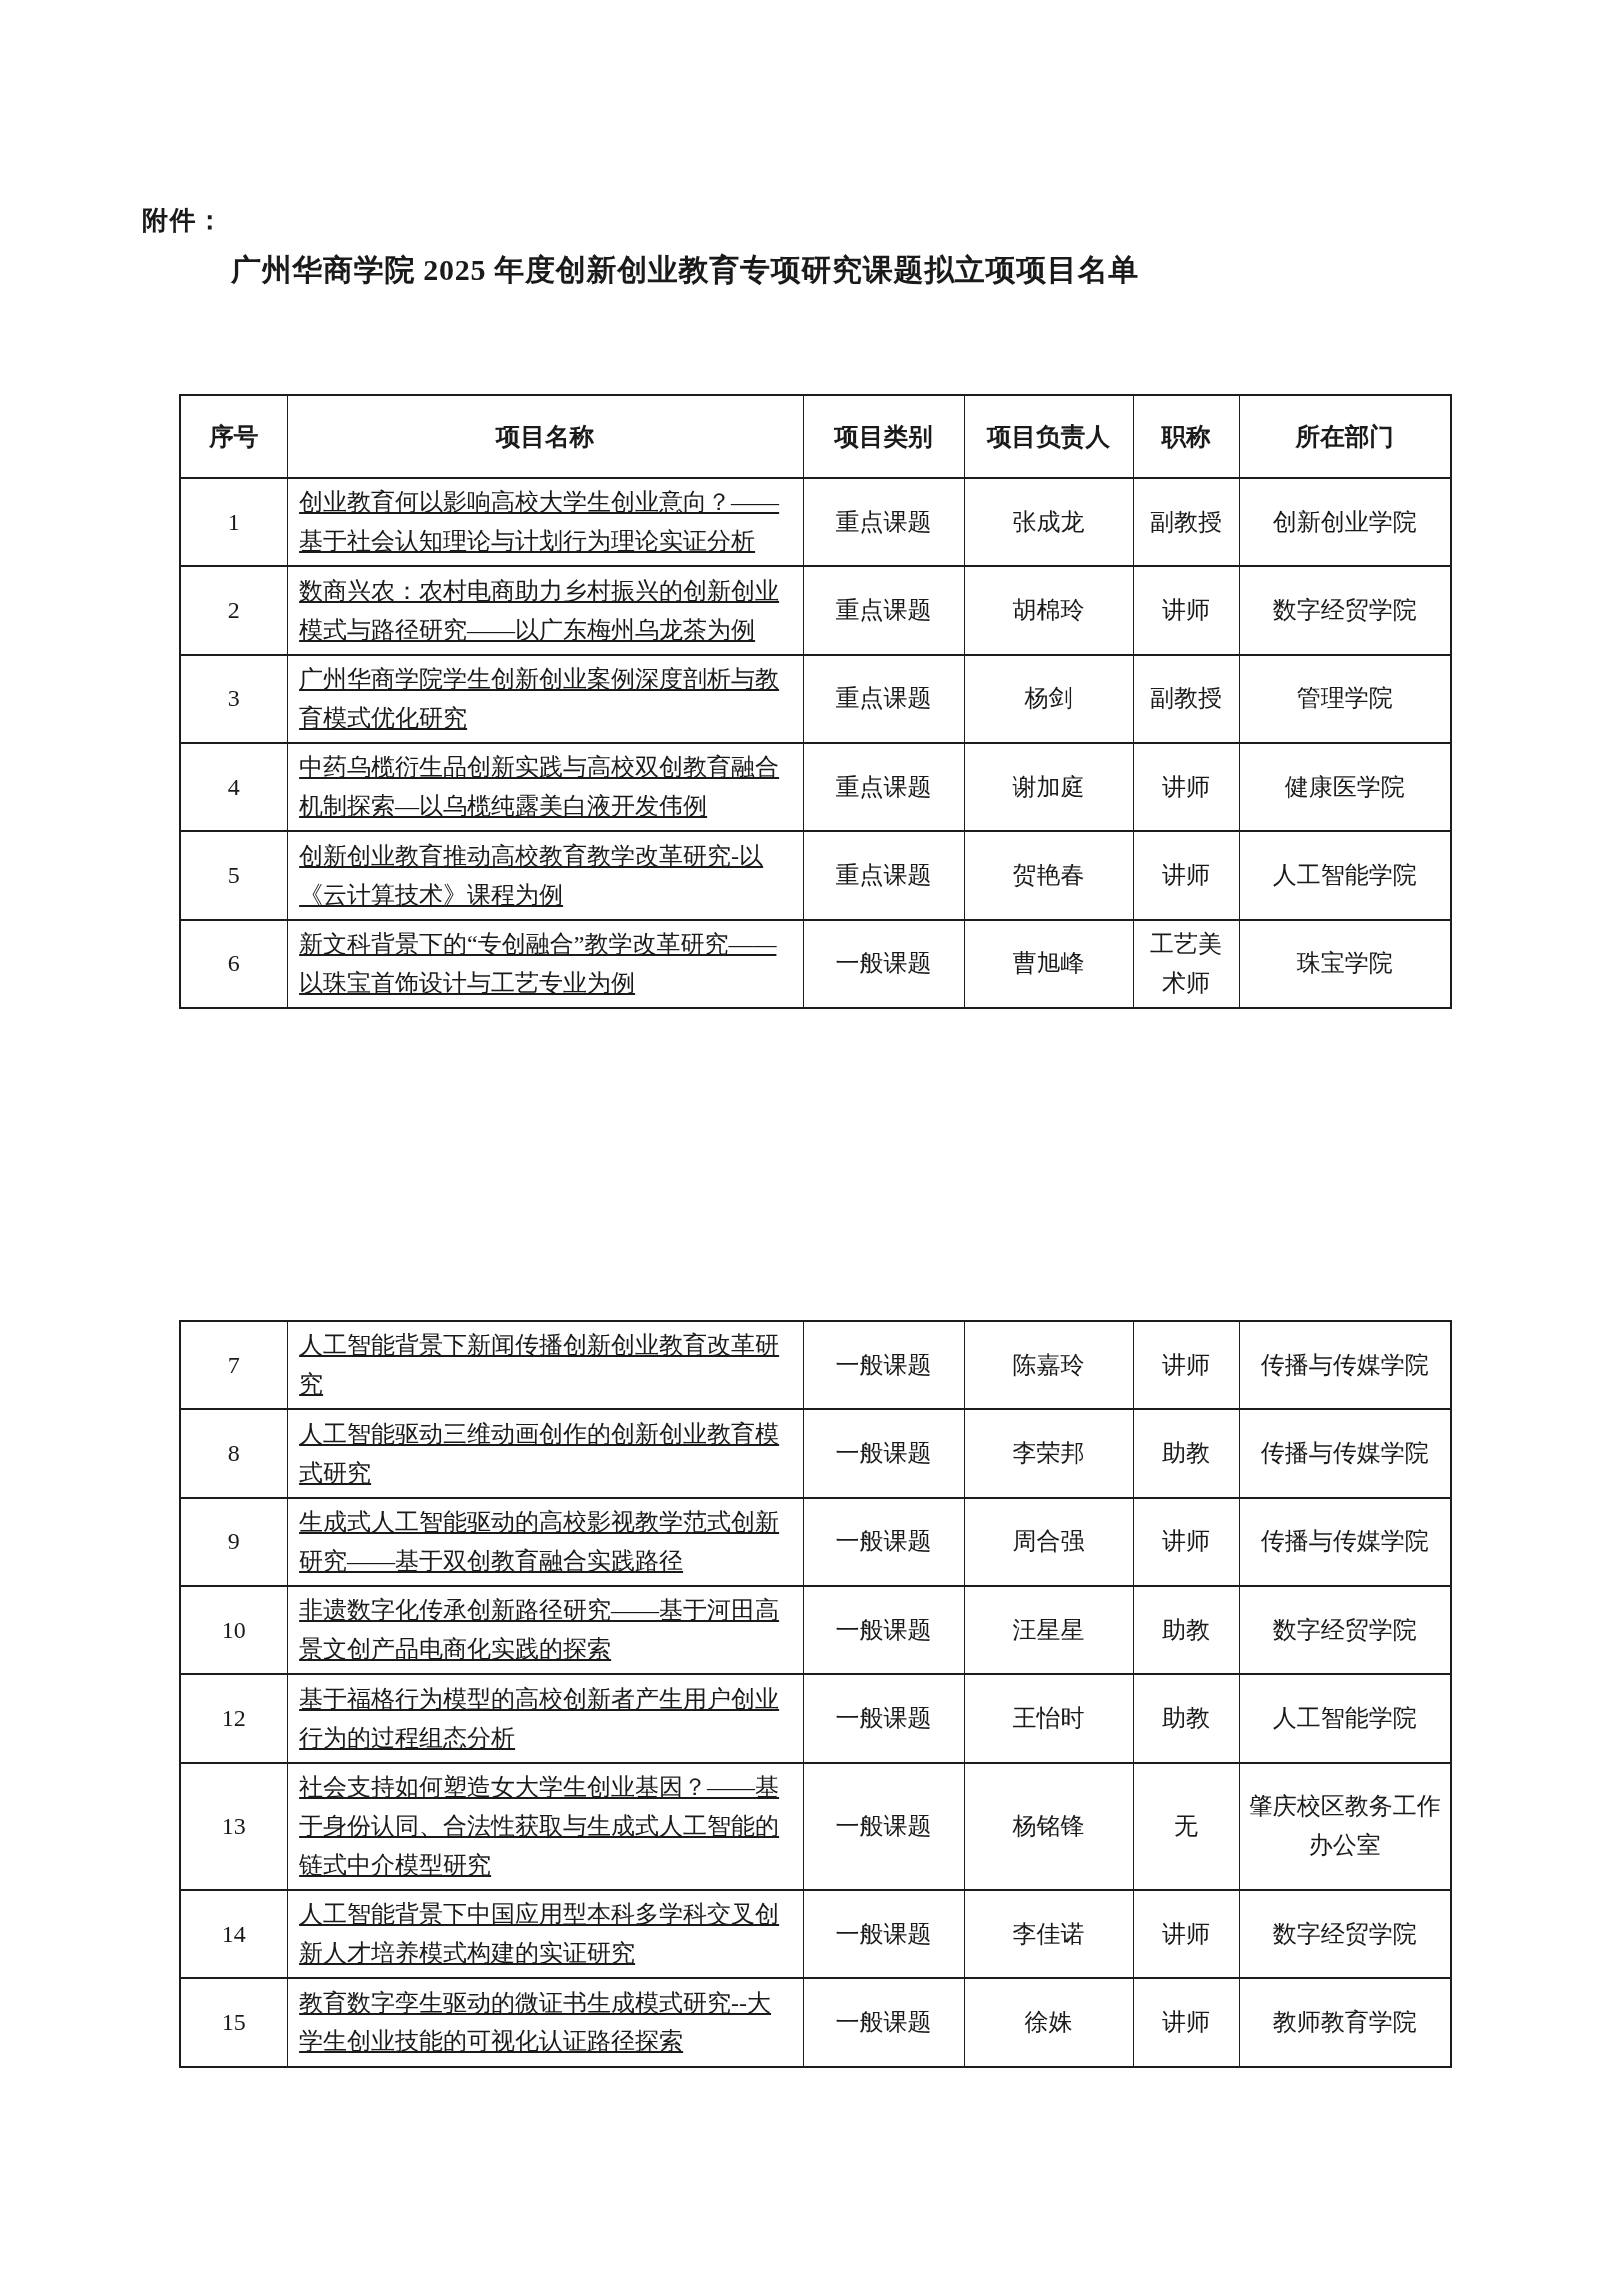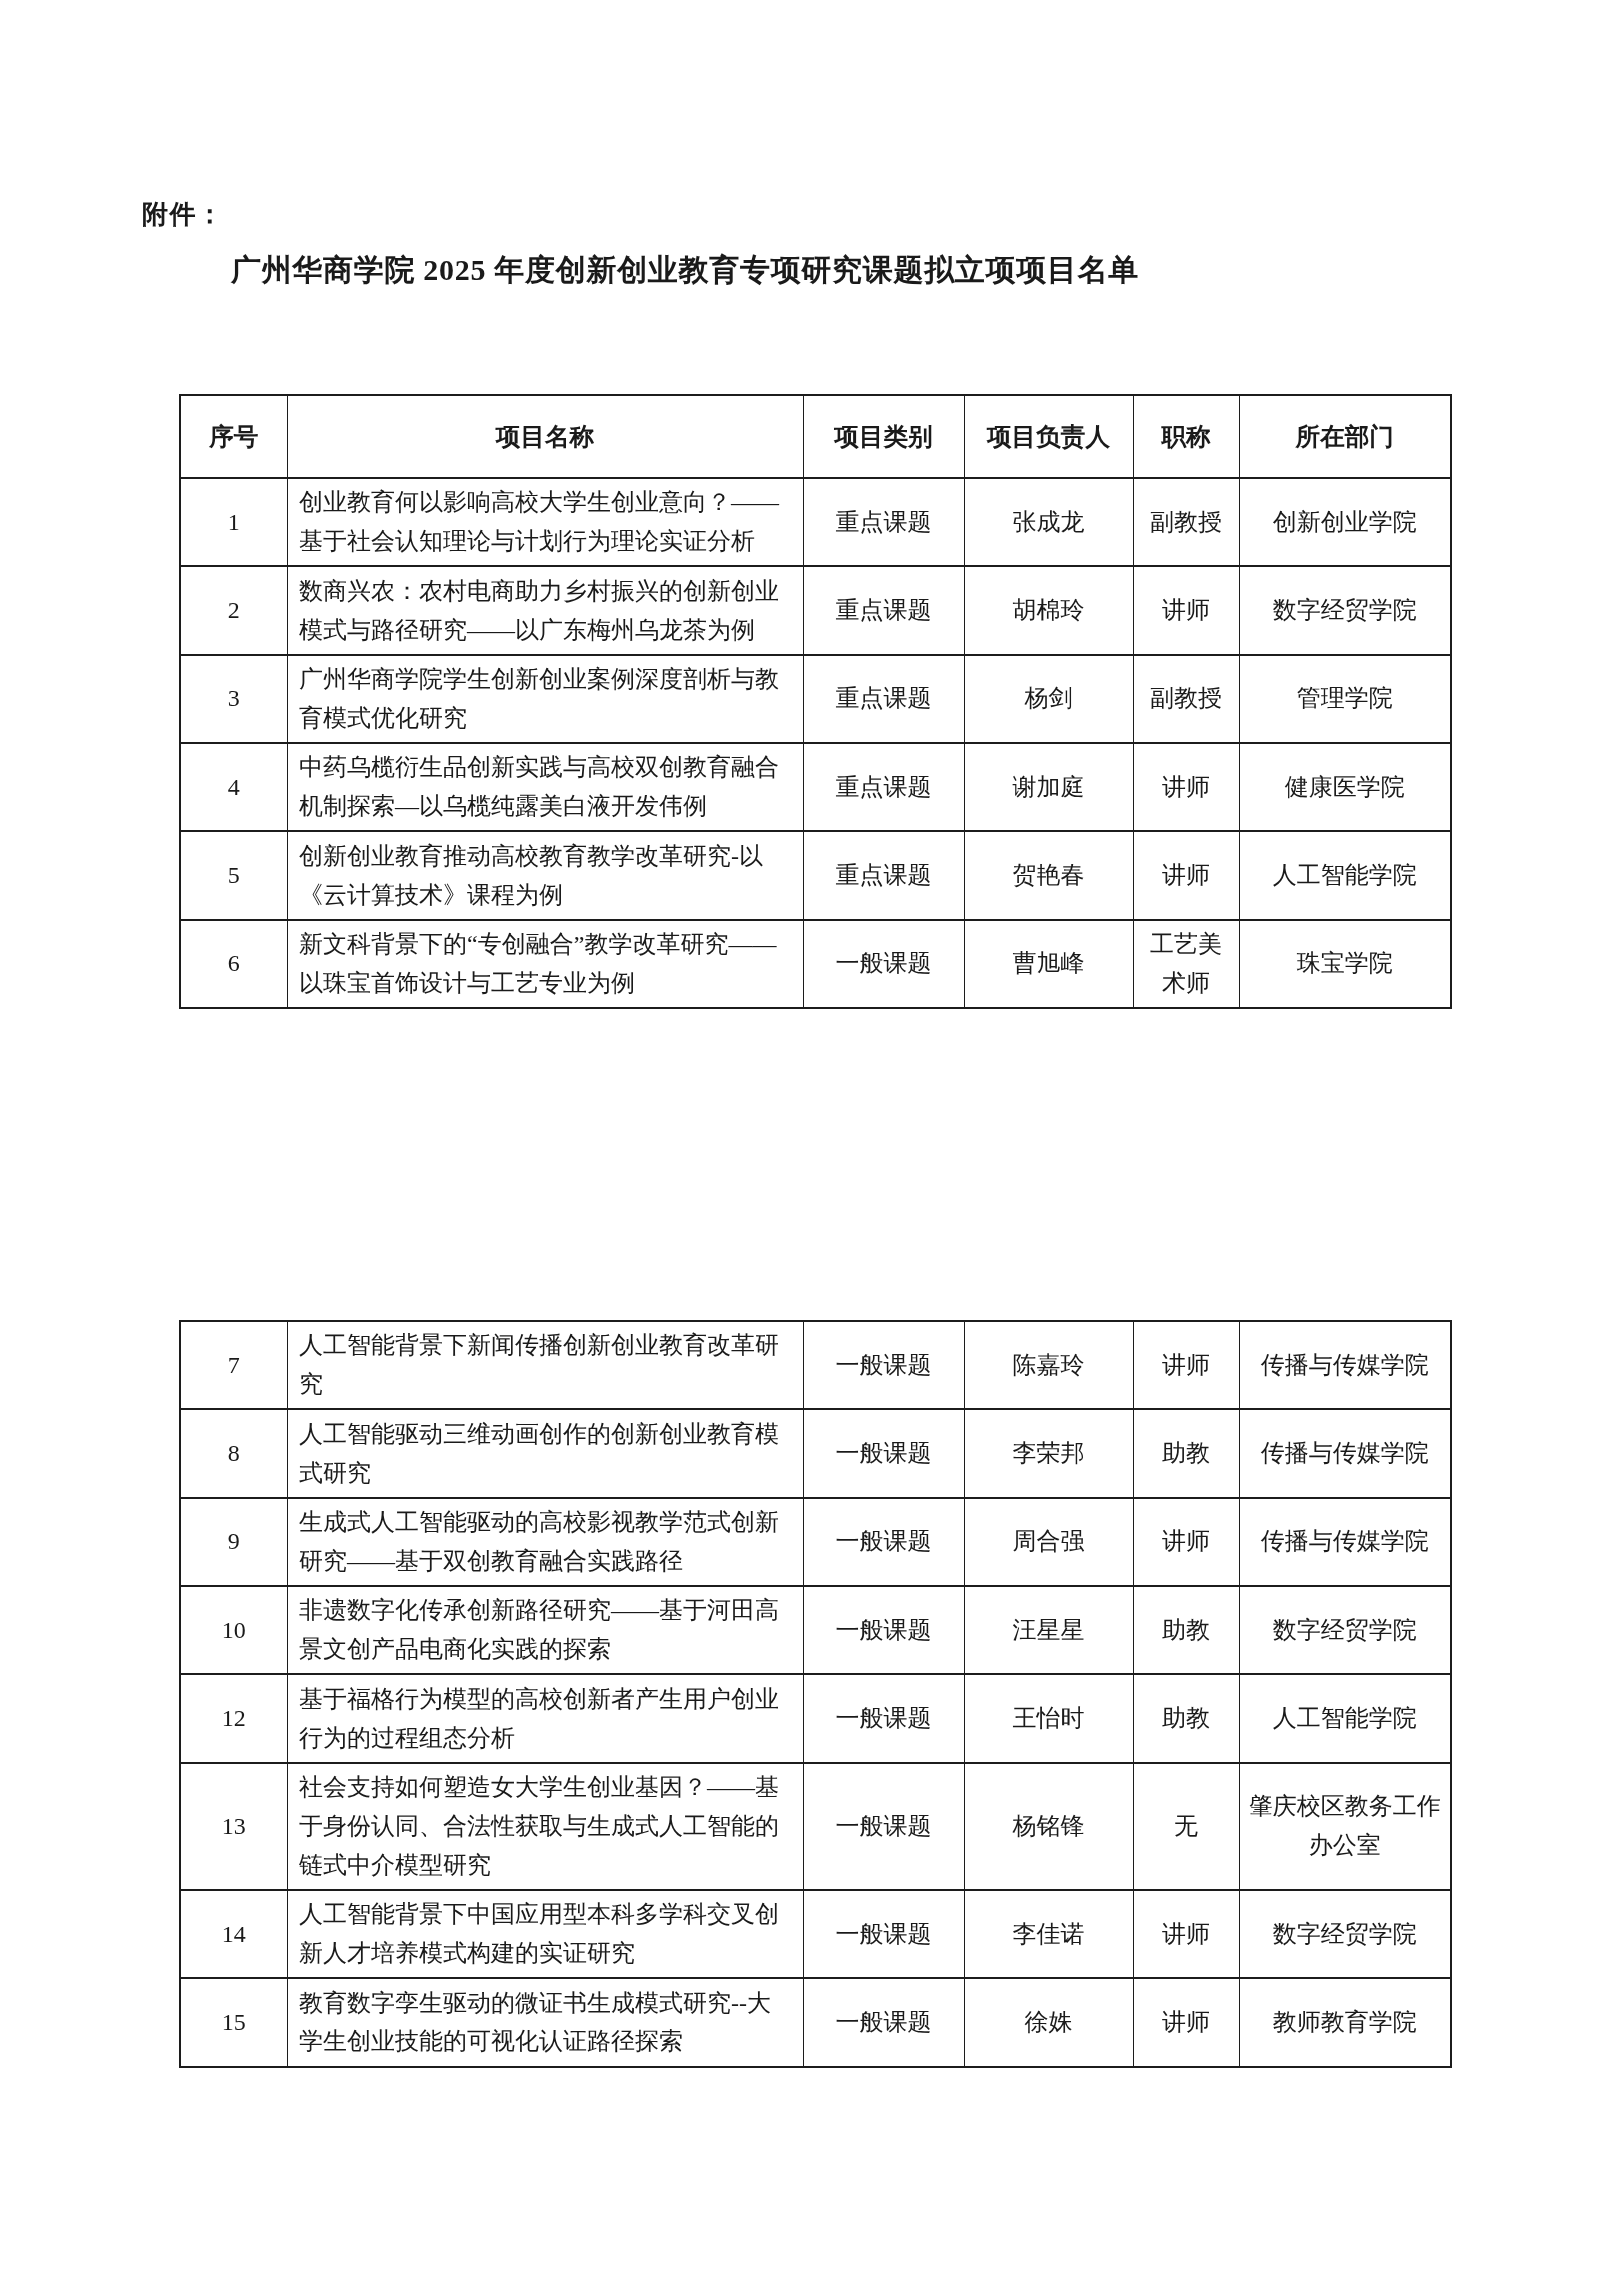--- a/index.html
+++ b/index.html
@@ -10,21 +10,21 @@
   body {
     width: 1623px;
     height: 2295px;
     position: relative;
     font-family: "Liberation Serif", "DejaVu Serif", serif;
     color: #1a1a1a;
   }
   .attachment-label {
     position: absolute;
     left: 142px;
-    top: 197px;
+    top: 203px;
     font-size: 26px;
     font-weight: bold;
     letter-spacing: 1.4px;
   }
   .doc-title {
     position: absolute;
     left: 0;
     top: 250px;
     width: 1338px;
     text-align: center;
@@ -56,20 +56,21 @@
     line-height: 1.62;
     overflow: hidden;
   }
   .projects-table { border: 2.2px solid #1c1c1c; }
   .projects-table thead tr { height: 83px; }
   .projects-table tbody tr { height: 85px; }
   .projects-table th { font-weight: bold; font-size: 24.6px; }
   td.cell-name {
     text-align: left;
     padding: 4.3px 11.6px;
+    text-decoration: underline;
   }
   td.cell-job-title { padding: 4.3px 13px; }
   col.col-no        { width: 107px; }
   col.col-name      { width: 516px; }
   col.col-category  { width: 161px; }
   col.col-leader    { width: 169px; }
   col.col-job-title { width: 106px; }
   col.col-dept      { width: 212px; }
 </style>
 </head>

